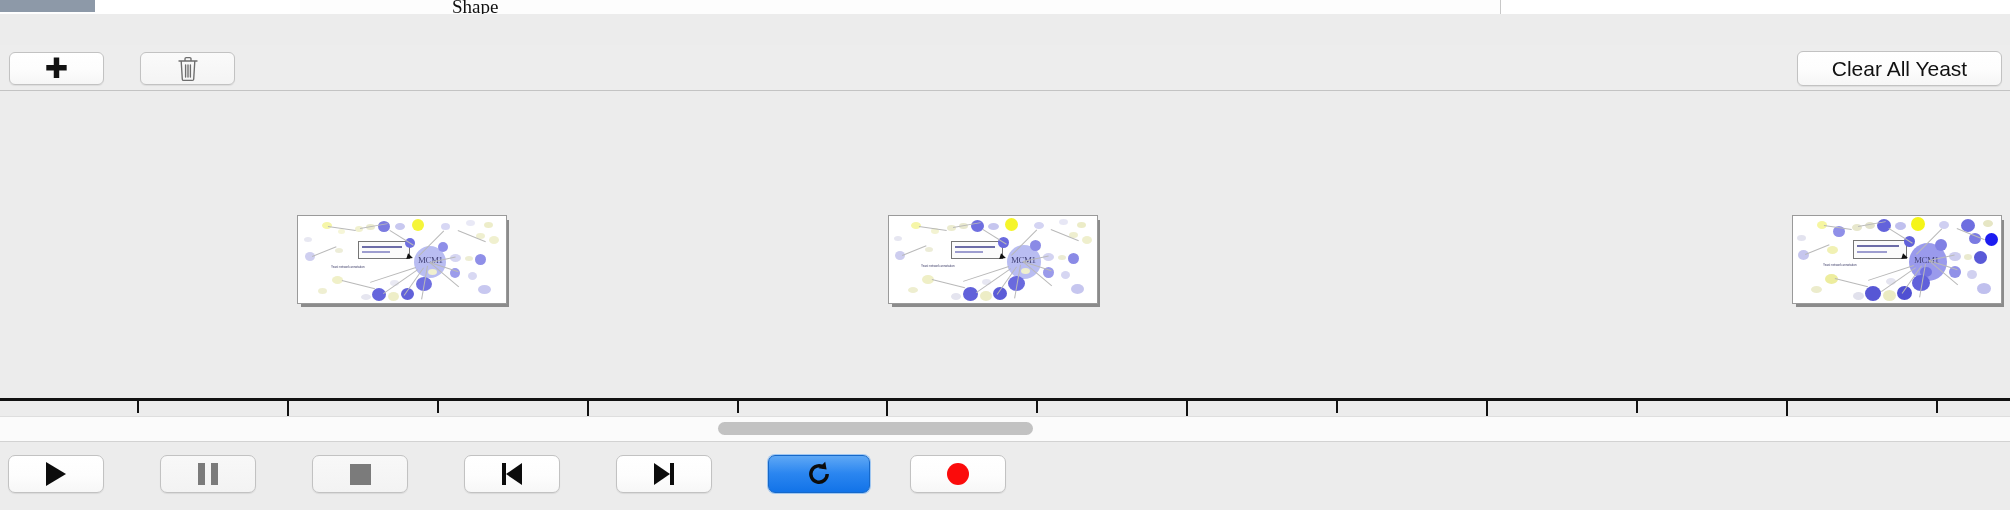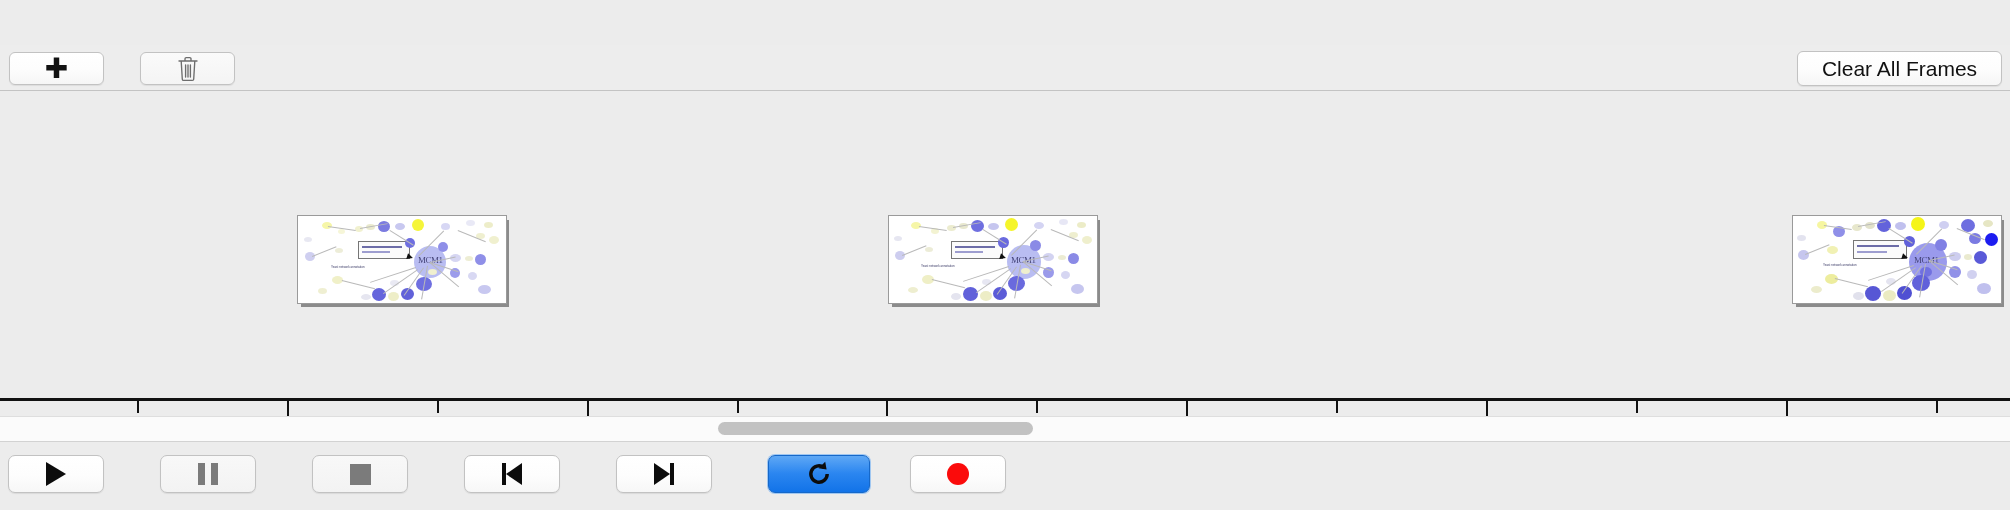--- a/index.html
+++ b/index.html
@@ -116,34 +116,43 @@
   .skipb .bar{width:4px;height:22px;background:#0c0c0c;}
   .skipb .tri-l{width:0;height:0;border-top:11px solid transparent;border-bottom:11px solid transparent;border-right:16px solid #0c0c0c;}
   .skipb .tri-r{width:0;height:0;border-top:11px solid transparent;border-bottom:11px solid transparent;border-left:16px solid #0c0c0c;}
   .rec-dot{width:22px;height:22px;border-radius:50%;background:#fb0b0b;}
 </style>
 </head>
 <body>
 
 <div class="app">
 
+  <div class="behind">
+    <div class="bdark"></div>
+    <div class="bstrip" style="left:300px;width:250px;"></div>
+    <div class="bstrip" style="left:550px;width:200px;"></div>
+    <div class="bstrip" style="left:750px;width:200px;"></div>
+    <div class="bstrip" style="left:950px;width:250px;"></div>
+    <div class="bstrip" style="left:1200px;width:300px;"></div>
+    <div class="btxt" style="left:452px;">Shape</div>
+  </div>
 
 
   <div class="toolbar">
     <div class="btn plus-btn">
       <span class="plus-ico">✚</span>
     </div>
     <div class="btn flat trash-btn">
       <svg width="22" height="26" viewBox="0 0 22 26">
         <path d="M2 5 h18 M8 5 v-2.2 a1.2 1.2 0 0 1 1.2 -1.2 h3.6 a1.2 1.2 0 0 1 1.2 1.2 V5
                  M4.2 5 l1.1 18.2 a1.3 1.3 0 0 0 1.3 1.2 h8.8 a1.3 1.3 0 0 0 1.3 -1.2 L17.8 5
                  M8.6 9 v12 M11 9 v12 M13.4 9 v12" fill="none" stroke="#6d6d6d" stroke-width="1.35" stroke-linecap="round"></path>
       </svg>
     </div>
-    <div class="btn clear-btn">Clear All Frames</div>
+    <div class="btn clear-btn">Clear All Yeast</div>
   </div>
 
   <div class="timeline">
 
     <div class="frame" id="kf1" style="left:297px;top:124px;width:208px;height:87px;">
       <div class="shadow"></div>
       <div class="net">
         <div class="hub" style="left:116px;top:30px;width:32px;height:32px;"></div>
         <div class="hubtxt" style="left:120px;top:39px;">MCM1</div>
         <div class="tip" style="left:60px;top:25px;width:50px;height:16px;">

